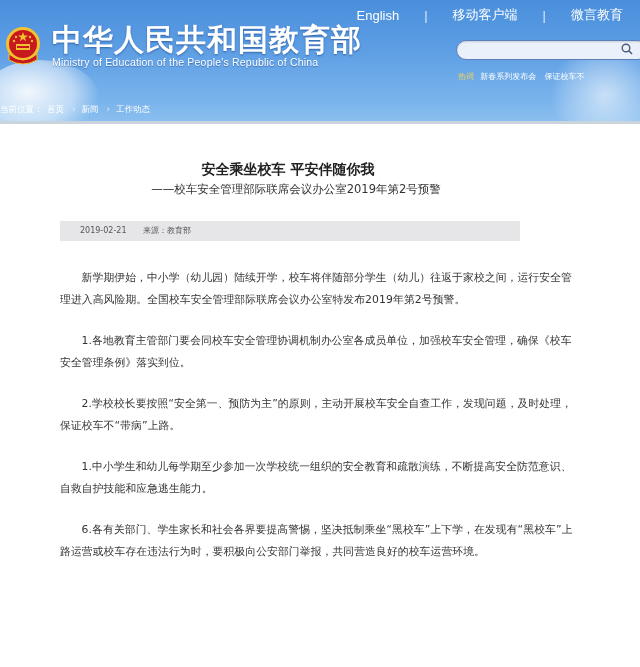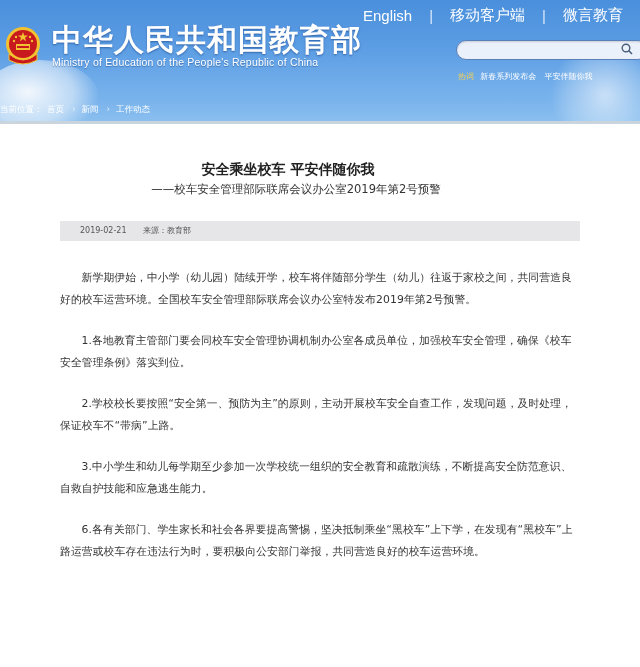--- a/index.html
+++ b/index.html
@@ -8,38 +8,38 @@
     background: linear-gradient(180deg, #4a8fdc 0%, #5d9ee4 40%, #79b3ec 80%, #8cc0ef 100%); overflow:hidden; }
   .cloud { position:absolute; left:-20px; top:60px; width:120px; height:80px; border-radius:50%;
     background: radial-gradient(ellipse at 40% 40%, rgba(255,255,255,0.9) 0%, rgba(255,255,255,0.5) 45%, rgba(255,255,255,0) 70%); }
   .dandelion { position:absolute; right:-20px; top:40px; width:110px; height:110px; border-radius:50%;
     background: radial-gradient(circle, rgba(255,255,255,0.6) 0%, rgba(255,255,255,0.2) 50%, rgba(255,255,255,0) 70%); }
   .emblem { position:absolute; left:3px; top:24px; width:40px; height:44px; }
   .site-title { position:absolute; left:52px; top:20px; font-size:30px; font-weight:bold; color:#ffffff; letter-spacing:1px;
     text-shadow: 0 1px 2px rgba(20,60,130,0.6); font-family:"DejaVu Sans", sans-serif; }
   .site-subtitle { position:absolute; left:52px; top:56px; font-size:10.5px; color:#ffffff; letter-spacing:0.2px;
     text-shadow: 0 1px 1px rgba(20,60,130,0.5); font-family:"Liberation Sans", sans-serif; }
-  .toplinks { position:absolute; right:8px; top:6px; font-size:15px; color:#ffffff; display:flex; gap:8px; align-items:center; font-family:"Liberation Sans", sans-serif; }
+  .toplinks { position:absolute; right:8px; top:6px; font-size:13px; color:#ffffff; display:flex; gap:16px; align-items:center; font-family:"Liberation Sans", sans-serif; }
   .toplinks a { color:#ffffff; text-decoration:none; padding:0 9px; }
   .toplinks .sep { color:#dbe9fb; }
   .search { position:absolute; left:456px; top:40px; width:190px; height:18px; border-radius:10px; background:#eaf1fb;
     border:1px solid #5b7fb8; box-shadow: inset 0 1px 2px rgba(0,0,0,0.15); }
   .search input { border:none; background:transparent; outline:none; width:160px; height:16px; margin-left:8px; font-size:9px; }
   .search-icon { position:absolute; right:14px; top:2px; width:12px; height:12px; }
   .hot { position:absolute; left:458px; top:71px; font-size:8px; color:#ffffff; font-family:"Liberation Sans", sans-serif; }
   .hot .hot-label { color:#f7d154; margin-right:4px; }
   .hot a { color:#ffffff; text-decoration:none; margin-right:6px; }
   .breadcrumb { position:absolute; left:0; top:104px; font-size:8.5px; color:#ffffff; font-family:"Liberation Sans", sans-serif; }
   .breadcrumb span { margin-right:2px; }
   .breadcrumb .crumb-sep { margin:0 4px; color:#e8f1fc; }
   .bottom-strip { position:absolute; left:0; top:121px; width:640px; height:3px; background:#c9d4dd; }
 
   .article-title { position:absolute; left:0; top:161px; width:576px; text-align:center; font-size:14px; font-weight:bold; color:#222; }
   .article-subtitle { position:absolute; left:0; top:182px; width:580px; text-align:center; font-size:11.5px; color:#333; padding-left:12px; box-sizing:border-box; }
-  .meta-bar { position:absolute; left:60px; top:221px; width:520px; height:20px; background:#e6e6e8; font-size:8px; color:#555; line-height:20px; }
+  .meta-bar { position:absolute; left:60px; top:221px; width:460px; height:20px; background:#e6e6e8; font-size:8px; color:#555; line-height:20px; }
   .meta-bar .date { margin-left:20px; }
   .meta-bar .source { margin-left:14px; }
   .content { position:absolute; left:60px; top:267px; width:522px; font-size:10.8px; color:#333; line-height:22px; }
   .content p { margin:0 0 19px 0; text-indent:2em; letter-spacing:0.1px; }
 </style>
 </head>
 <body>
 
 <div class="header">
   <div class="cloud"></div>
@@ -73,21 +73,21 @@
     <input type="text" placeholder="" style="">
     <svg class="search-icon" viewBox="0 0 12 12">
       <circle cx="5" cy="5" r="3.8" fill="none" stroke="#4a5d7a" stroke-width="1.4"></circle>
       <line x1="7.8" y1="7.8" x2="11" y2="11" stroke="#4a5d7a" stroke-width="1.6"></line>
     </svg>
   </div>
 
   <div class="hot">
     <span class="hot-label">热词</span>
     <a href="#">新春系列发布会</a>
-    <a href="#">平安伴随你我</a>
+    <a href="#">保证校车不</a>
   </div>
 
   <div class="breadcrumb">
     <span>当前位置：</span>
     <span>首页</span>
     <span class="crumb-sep">›</span>
     <span>新闻</span>
     <span class="crumb-sep">›</span>
     <span>工作动态</span>
   </div>
@@ -96,18 +96,18 @@
 
 <div class="article-title">安全乘坐校车 平安伴随你我</div>
 <div class="article-subtitle">——校车安全管理部际联席会议办公室2019年第2号预警</div>
 
 <div class="meta-bar">
   <span class="date">2019-02-21</span>
   <span class="source">来源：教育部</span>
 </div>
 
 <div class="content">
-  <p>新学期伊始，中小学（幼儿园）陆续开学，校车将伴随部分学生（幼儿）往返于家校之间，共同营造良好的校车运营环境。全国校车安全管理部际联席会议办公室特发布2019年第2号预警。</p>
+  <p>新学期伊始，中小学（幼儿园）陆续开学，校车将伴随部分学生（幼儿）往返于家校之间，运行安全管理进入高风险期。全国校车安全管理部际联席会议办公室特发布2019年第2号预警。</p>
   <p>1.各地教育主管部门要会同校车安全管理协调机制办公室各成员单位，加强校车安全管理，确保《校车安全管理条例》落实到位。</p>
   <p>2.学校校长要按照“安全第一、预防为主”的原则，主动开展校车安全自查工作，发现问题，及时处理，保证校车不“带病”上路。</p>
-  <p>3.中小学生和幼儿每学期至少参加一次学校统一组织的安全教育和疏散演练，不断提高安全防范意识、自救自护技能和应急逃生能力。</p>
+  <p>1.中小学生和幼儿每学期至少参加一次学校统一组织的安全教育和疏散演练，不断提高安全防范意识、自救自护技能和应急逃生能力。</p>
   <p>6.各有关部门、学生家长和社会各界要提高警惕，坚决抵制乘坐“黑校车”上下学，在发现有“黑校车”上路运营或校车存在违法行为时，要积极向公安部门举报，共同营造良好的校车运营环境。</p>
 </div>
 
 </body></html>

